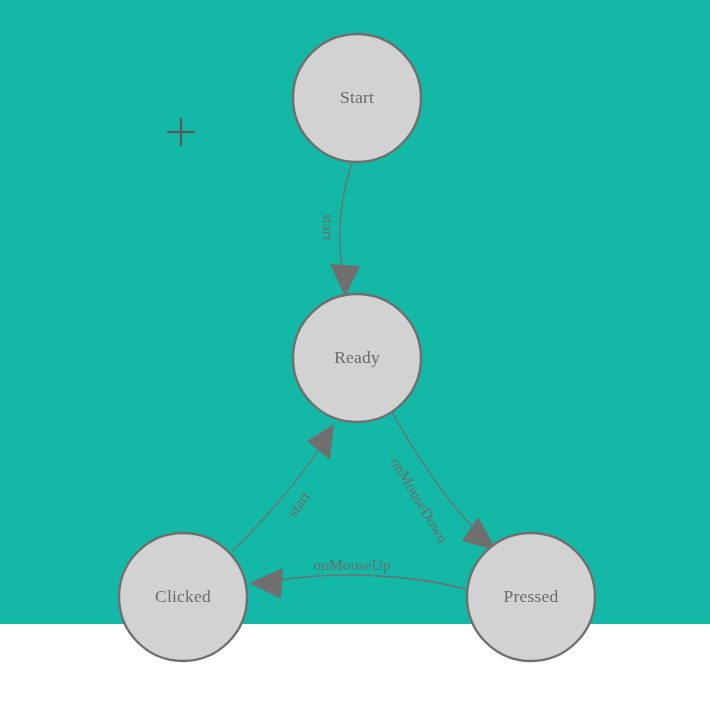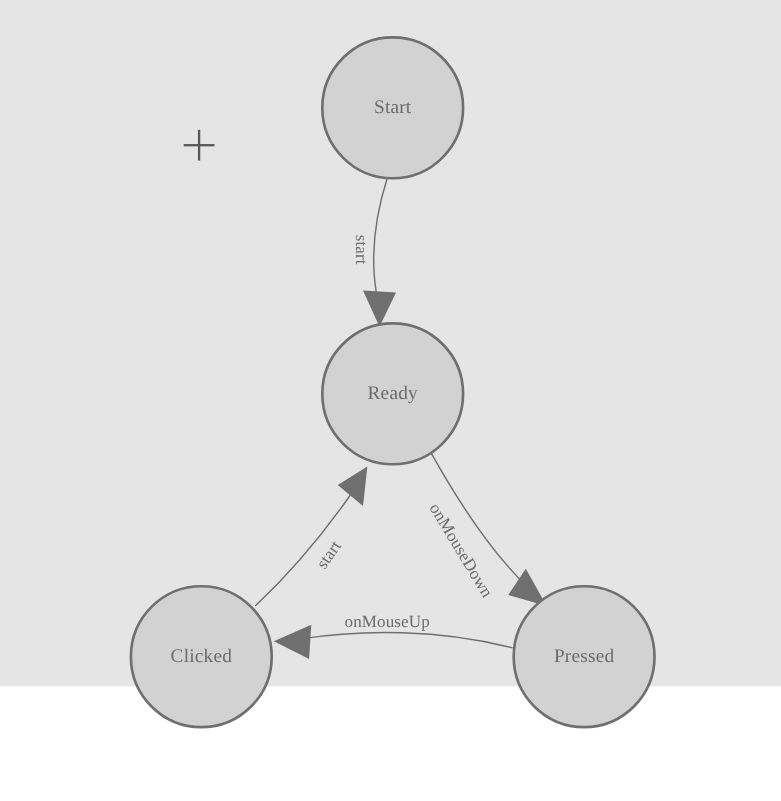--- a/index.html
+++ b/index.html
@@ -10,21 +10,21 @@
   body {
     width: 710px;
     height: 728px;
     overflow: hidden;
     font-family: "Liberation Serif", serif;
   }
   #canvas-root {
     position: relative;
     width: 710px;
     height: 624px;
-    background: #e5e5e5;
+    background: #14b8a6;
   }
   #diagram-svg {
     position: absolute;
     top: 0;
     left: 0;
     width: 710px;
     height: 728px;
     display: block;
   }
   .node-circle {

